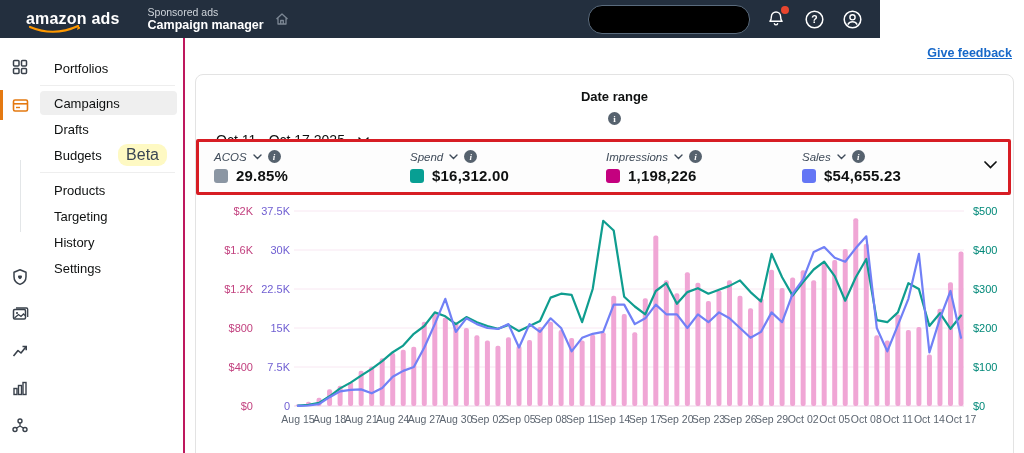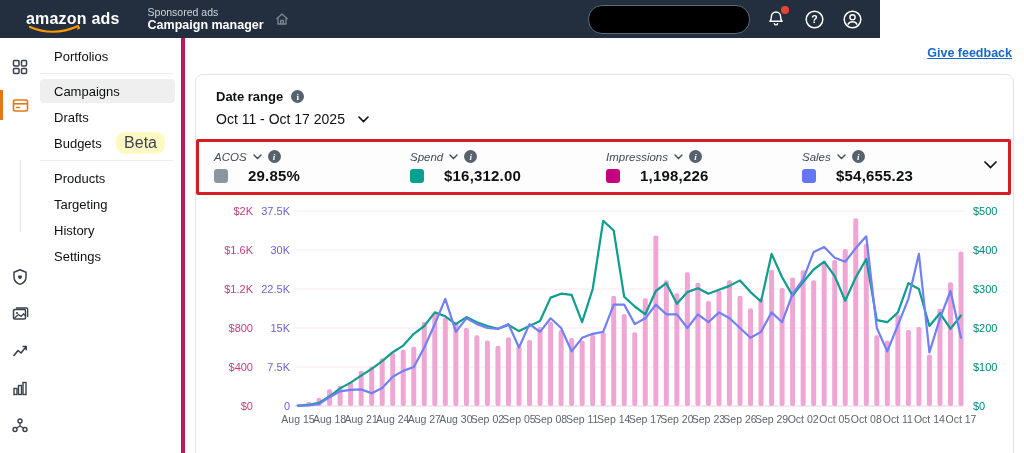--- a/index.html
+++ b/index.html
@@ -20,42 +20,42 @@
   .badge-dot { position:absolute; top:-1px; right:-1px; width:8px; height:8px; border-radius:50%; background:#e8452e; }
 
   
   .rail { position:absolute; top:38px; left:0; width:40px; bottom:0; background:#fff; z-index:10; }
   .rail-item { position:relative; width:40px; height:34px; display:flex; align-items:center; justify-content:center; cursor:pointer; color:#39414b; }
   .rail-item.sel { color:#e47911; }
   .rail-item.sel::before { content:""; position:absolute; left:0; top:2px; bottom:2px; width:3px; background:#e47911; }
   .rail-connector { position:absolute; left:20px; top:122px; height:72px; width:1px; background:#e3e6e8; }
 
   
-  .menu { position:absolute; top:38px; left:40px; width:145px; bottom:0; background:#fff; border-right:4px solid #be185d; padding-top:4px; z-index:10; }
+  .menu { position:absolute; top:38px; left:40px; width:145px; bottom:0; background:#fff; border-right:2px solid #be185d; padding-top:16px; z-index:10; }
   .menu-item { display:flex; align-items:center; justify-content:space-between; font-size:13px; color:#0f1111; padding:6px 10px 6px 14px; margin:2px 6px 2px 0; border-radius:4px; cursor:pointer; height:24px; }
   .menu-item.sel { background:#efefef; }
   .menu-div { height:1px; background:#eeeeee; margin:5px 8px 5px 0; }
   .beta { background:#fef9c3; border-radius:9px; font-size:16px; padding:2px 8px; color:#3a4553; }
 
   
   .main { position:absolute; top:38px; left:185px; right:0; bottom:0; background:#fff; }
   .feedback-row { height:30px; display:flex; justify-content:flex-end; align-items:center; padding-right:12px; }
   .feedback-link { color:#1768c9; font-size:12.5px; text-decoration:underline; font-weight:bold; cursor:pointer; }
   .card { position:absolute; left:10px; right:10px; top:36px; height:500px; background:#fff; border:1px solid #e3e3e3; border-radius:8px; }
 
   .range-row { position:relative; height:66px; padding:14px 0 0 20px; }
-  .range-label { font-size:13px; font-weight:bold; display:flex; align-items:center; gap:8px; }
+  .range-label { font-size:13px; font-weight:bold; display:flex; align-items:center; gap:8px;flex-direction:column; }
   .range-value { margin-top:7px; font-size:14px; display:flex; align-items:center; gap:13px; cursor:pointer; }
   .notice { position:absolute; left:57%; top:32px; transform:translateX(-50%); font-size:12.5px; color:#2e3a46; white-space:nowrap; }
 
   .metrics-wrap { position:relative; height:52px; }
   .metrics-row { display:flex; height:100%; padding-left:18px; align-items:center; background:#fdfdfd; }
   .metric { width:196px; }
   .metric-label { display:flex; align-items:center; gap:6px; font-size:11.5px; color:#3f4b59; cursor:pointer;font-style:italic; }
-  .metric-value { display:flex; align-items:center; gap:20px; margin-top:4px; }
+  .metric-value { display:flex; align-items:center; gap:8px; margin-top:4px; }
   .swatch { width:14px; height:14px; border-radius:3px; }
   .metric-num { font-size:15px; font-weight:bold; letter-spacing:.2px; }
   .collapse-chev { position:absolute; right:16px; top:20px; cursor:pointer; }
   .annotation-box { position:absolute; inset:-2px 2px -2px 0px; border:3px solid #d71d24; border-radius:2px; pointer-events:none; z-index:6; }
 
   .chart-area { padding:10px 0 0 2px; }
   .info-ic { width:13px; height:13px; border-radius:50%; background:#56626e; color:#fff; font-size:9px; font-weight:bold; display:inline-flex; align-items:center; justify-content:center; font-family:"Liberation Serif","DejaVu Serif",serif; cursor:pointer; }
   .chev { display:inline-block; }
 </style>
 </head>

